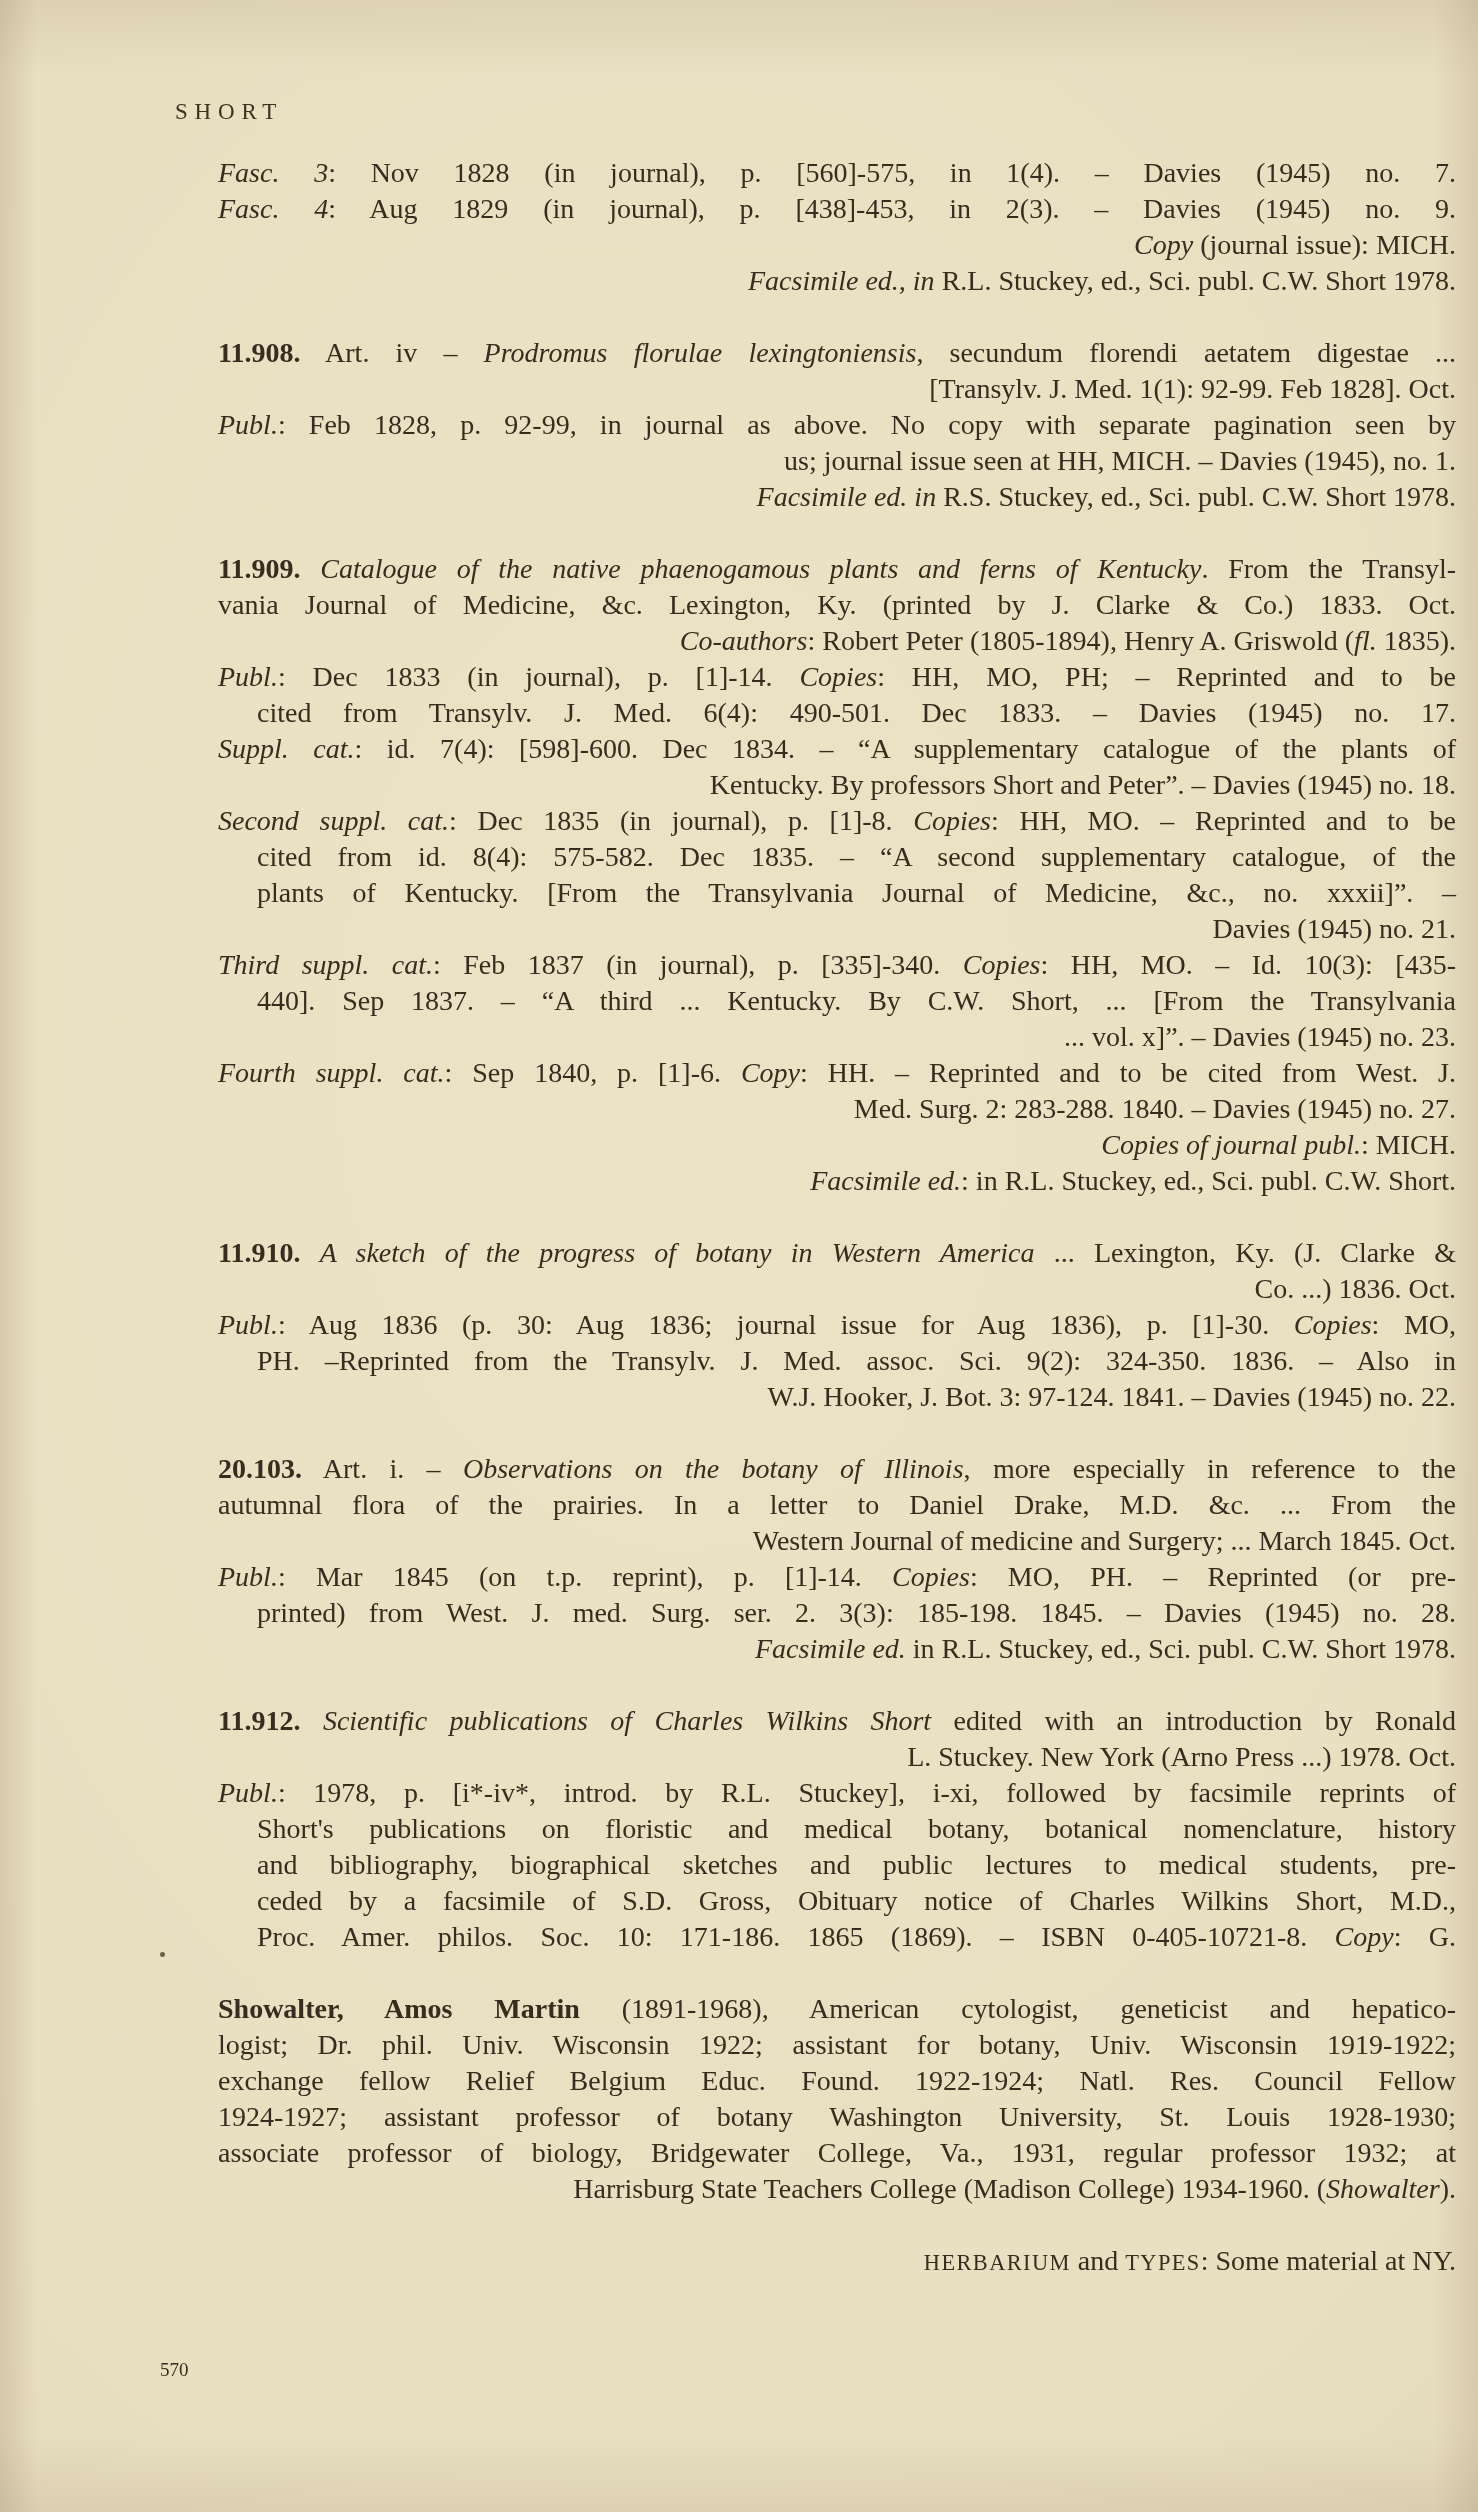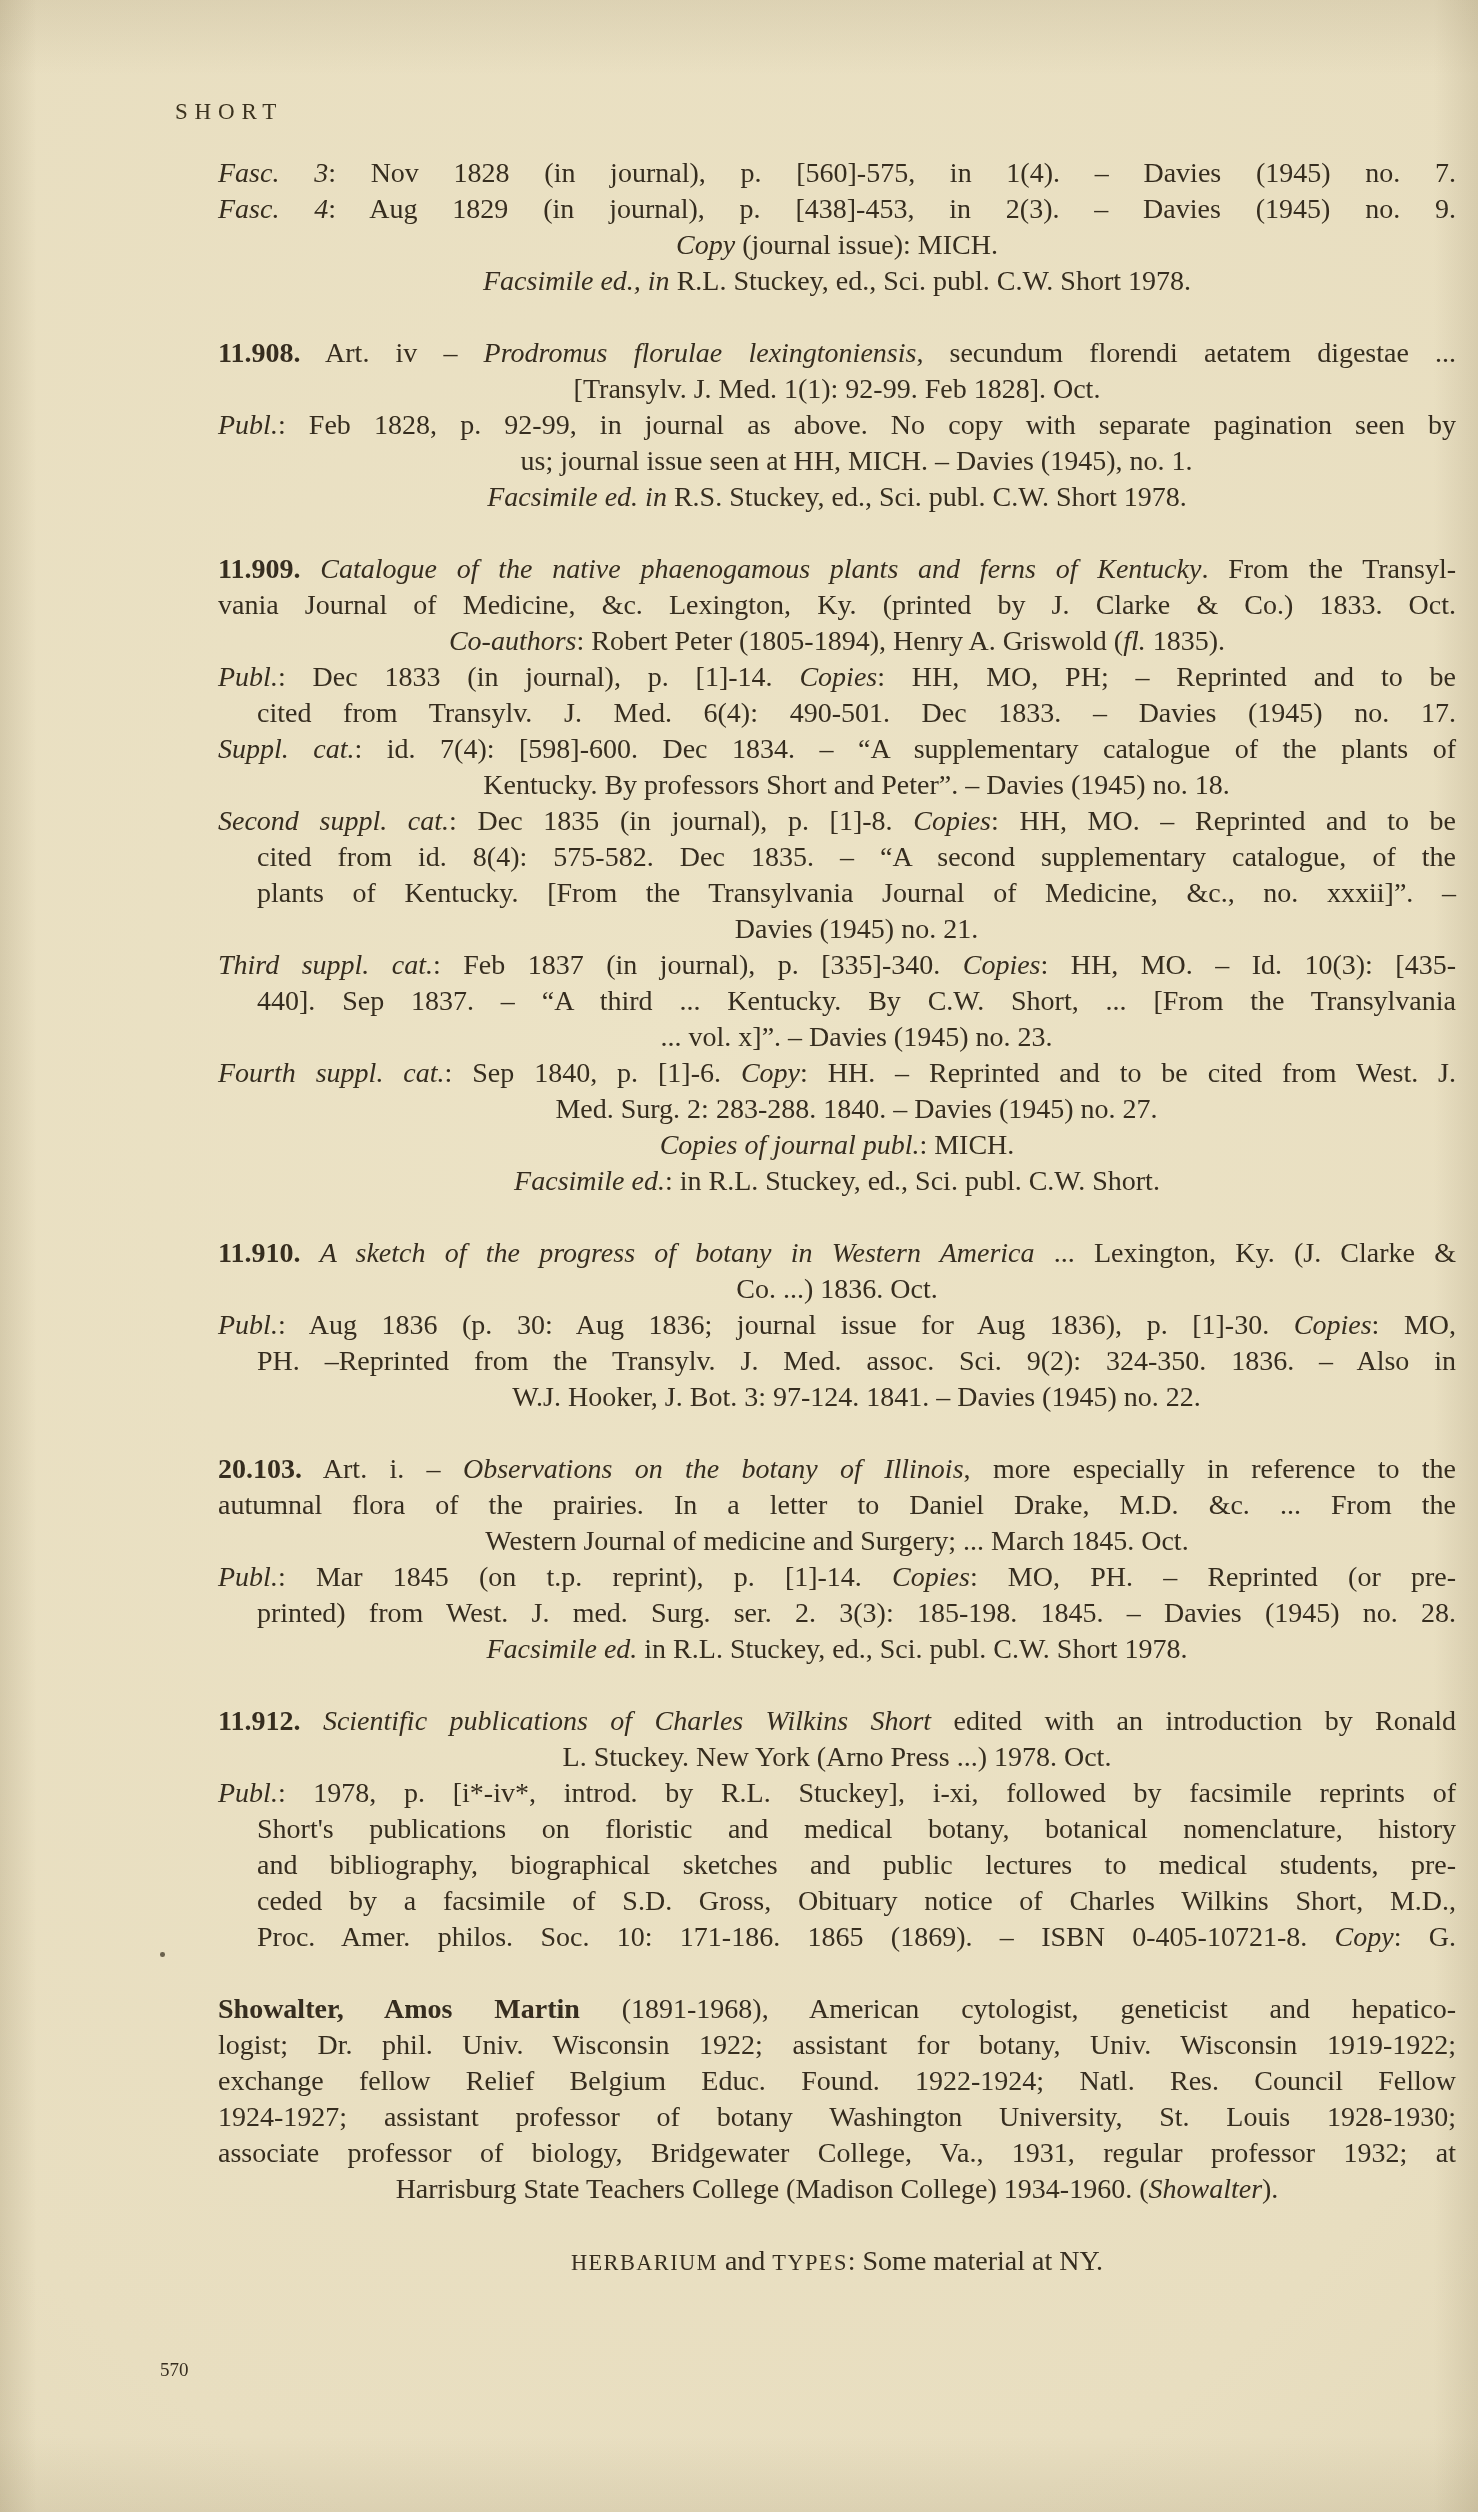--- a/index.html
+++ b/index.html
@@ -33,21 +33,21 @@
   }
   .block { margin: 0 0 36px 0; }
   .block:last-child { margin-bottom: 0; }
   .line {
     font-size: 28px;
     line-height: 36px;
     height: 36px;
     overflow: visible;
   }
   .line.justify { text-align: justify; text-align-last: justify; }
-  .line.left { text-align: center; }
+  .line.left { text-align: right; }
   .line.indent { padding-left: 39px; }
   .r  { font-style: normal; font-weight: normal; }
   .it { font-style: italic; font-weight: normal; }
   .bd { font-style: normal; font-weight: bold; }
   .sc { font-size: 0.80em; letter-spacing: 1.4px; }
   .page-number {
     position: absolute;
     left: 160px;
     top: 2359px;
     font-size: 19px;

